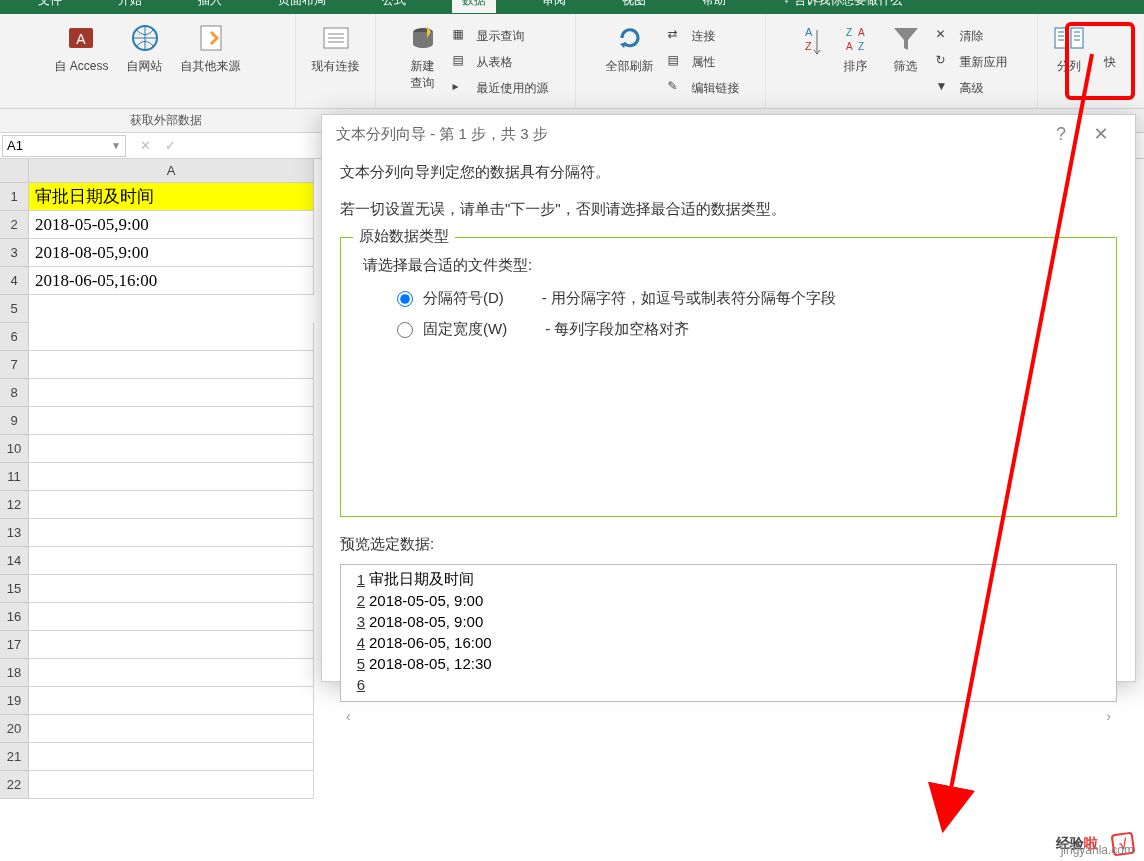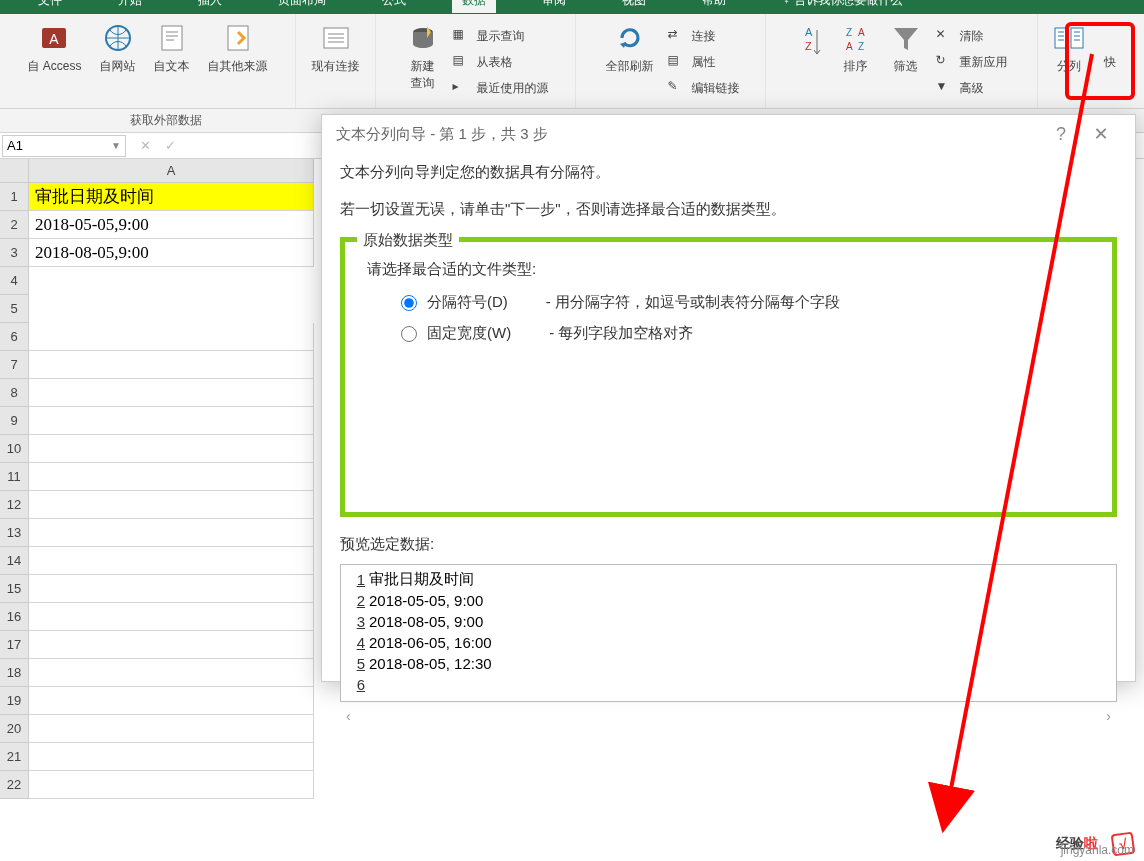--- a/index.html
+++ b/index.html
@@ -41,21 +41,21 @@
 .cell { width: 285px; border-right: 1px solid #d4d4d4; border-bottom: 1px solid #d4d4d4; padding: 2px 6px; font-size: 17px; display: flex; align-items: center; font-family: SimSun, serif; }
 .cell.header-cell { background: #ffff00; }
 
 
 .dialog { position: absolute; top: 114px; left: 321px; width: 815px; height: 568px; background: #fff; border: 1px solid #ccc; box-shadow: 0 4px 24px rgba(0,0,0,0.25); }
 .dialog-title { height: 38px; display: flex; align-items: center; padding: 0 14px; font-size: 15px; color: #666; }
 .dialog-title .spacer { flex: 1; }
 .dialog-title .help, .dialog-title .close { width: 40px; text-align: center; color: #888; font-size: 18px; }
 .dialog-body { padding: 10px 18px 0; font-size: 15px; color: #333; }
 .dialog-body p { margin-bottom: 18px; }
-.fieldset { border: 5px solid #84cc16; padding: 18px 22px 30px; margin-top: 4px; position: relative; }
+.fieldset { border: 1px solid #84cc16; padding: 18px 22px 30px; margin-top: 4px; position: relative; }
 .fieldset-legend { position: absolute; top: -11px; left: 12px; background: #fff; padding: 0 6px; font-size: 15px; color: #333; }
 .fieldset .sub { margin-bottom: 14px; }
 .radio-row { display: flex; align-items: center; gap: 10px; margin: 6px 0 12px 34px; }
 .radio-row input[type=radio] { width: 16px; height: 16px; }
 .radio-desc { margin-left: 28px; color: #333; }
 
 .preview-label { margin: 18px 0 10px 18px; font-size: 15px; color: #333; }
 .preview-box { margin: 0 18px; border: 1px solid #bbb; height: 138px; overflow: auto; background: #fff; padding: 4px 8px; font-family: "Courier New", monospace; font-size: 15px; }
 .preview-row { display: flex; align-items: center; height: 21px; }
 .preview-row .ln { width: 16px; text-align: right; text-decoration: underline; color: #333; margin-right: 4px; }
@@ -105,27 +105,20 @@
       <div class="ribbon-item">
         <svg class="ico" viewBox="0 0 32 32">
             <circle cx="16" cy="16" r="12" fill="none" stroke="#2a7ab0" stroke-width="2"></circle>
             <path d="M4 16h24M16 4v24M8 8c4 6 12 6 16 0M8 24c4-6 12-6 16 0" stroke="#2a7ab0" fill="none"></path>
           </svg>
         <span>自网站</span>
       </div>
       <div class="ribbon-item">
         <svg class="ico" viewBox="0 0 32 32">
             <rect x="6" y="4" width="20" height="24" fill="#fff" stroke="#888"></rect>
-            <path d="M10 10h12M10 14h12M10 18h8" stroke="#888"></path>
-          </svg>
-        <span>自文本</span>
-      </div>
-      <div class="ribbon-item">
-        <svg class="ico" viewBox="0 0 32 32">
-            <rect x="6" y="4" width="20" height="24" fill="#fff" stroke="#888"></rect>
             <path d="M16 10l6 6-6 6" stroke="#f0a030" stroke-width="3" fill="none"></path>
           </svg>
         <span>自其他来源</span>
       </div>
     </div>
   </div>
 
   <div class="ribbon-group" style="width:80px">
     <div class="ribbon-items">
       <div class="ribbon-item">
@@ -285,20 +278,21 @@
       <div class="row">
         <div class="row-h">2</div>
         <div class="cell">2018-05-05,9:00</div>
       </div>
       <div class="row">
         <div class="row-h">3</div>
         <div class="cell">2018-08-05,9:00</div>
       </div>
       <div class="row">
         <div class="row-h">4</div>
+        <div class="cell">2018-06-05,16:00</div>
       </div>
       <div class="row">
         <div class="row-h">5</div>
       </div>
       <div class="row">
         <div class="row-h">6</div>
         <div class="cell"></div>
       </div>
       <div class="row">
         <div class="row-h">7</div>

